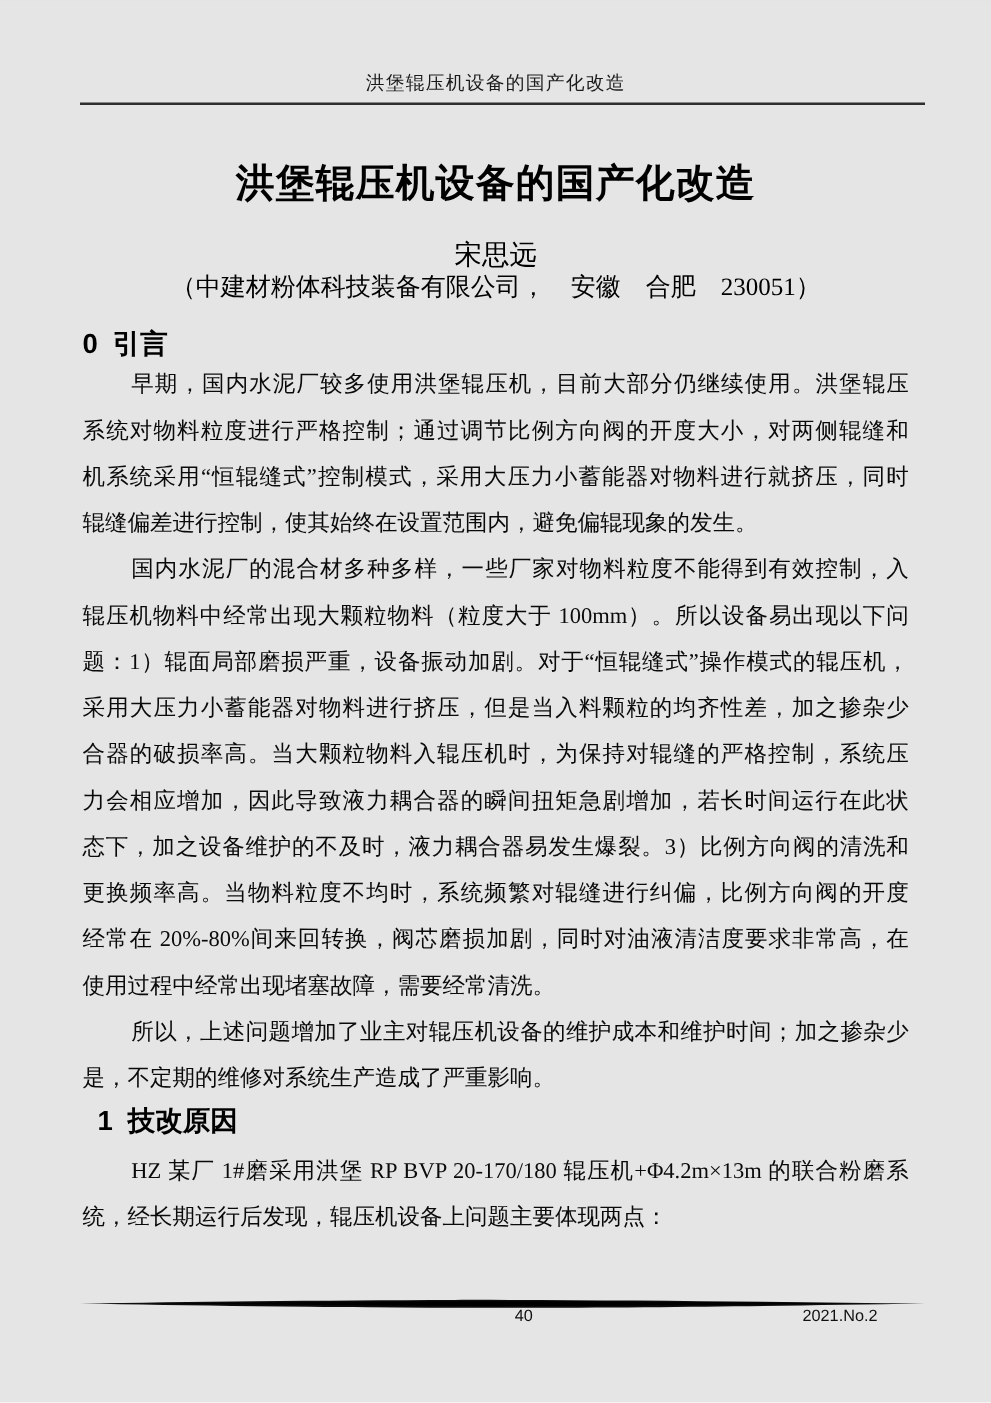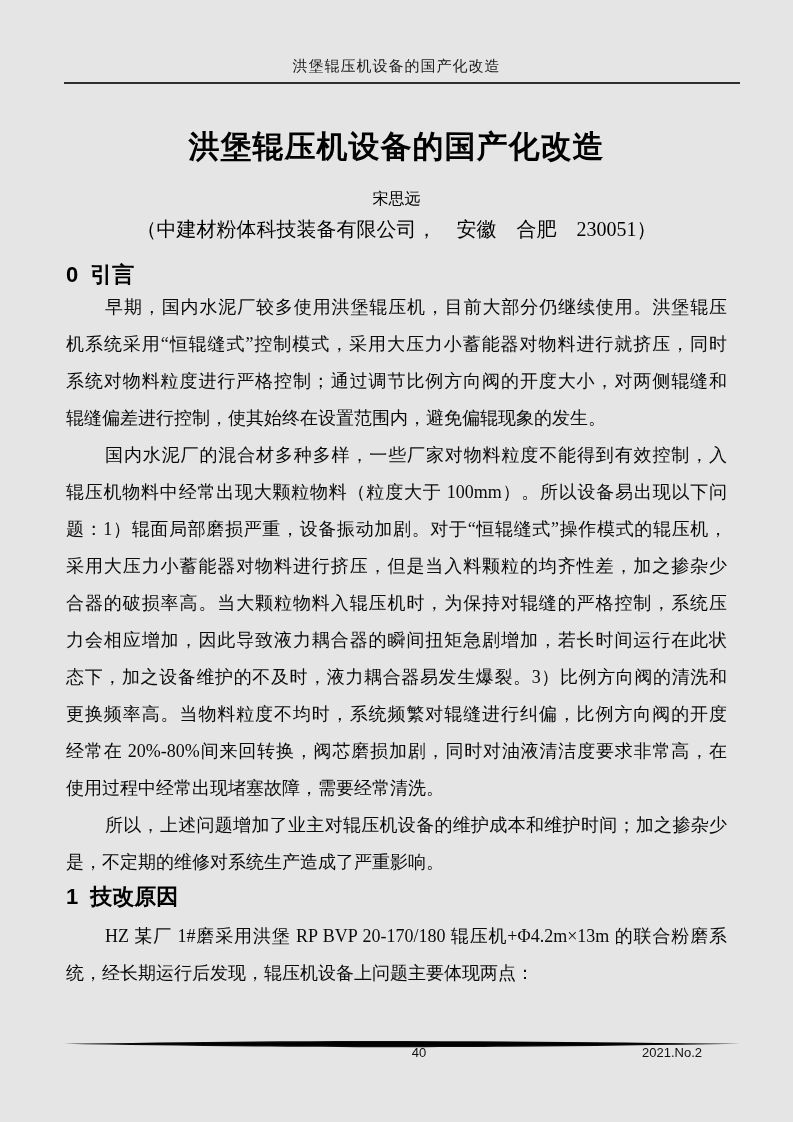--- a/index.html
+++ b/index.html
@@ -25,35 +25,35 @@
     border-top: 2px solid #2e2e2e;
   }
   .title {
     position: absolute; top: 126px; left: 0; width: 100%;
     text-align: center; font-size: 31px; font-weight: bold;
     font-family: "Liberation Sans", "DejaVu Sans", sans-serif;
     letter-spacing: 1px; color: #000;
   }
   .author {
     position: absolute; top: 189px; left: 0; width: 100%;
-    text-align: center; font-size: 16px; color: #000;
+    text-align: center; font-size: 22px; color: #000;
   }
   .affiliation {
     position: absolute; top: 216px; left: 0; width: 100%;
     text-align: center; font-size: 20px; color: #000; white-space: pre;
   }
   .flow {
     position: absolute; top: 260px; left: 66px; width: 661px;
   }
   .sec-head {
     font-family: "Liberation Sans", "DejaVu Sans", sans-serif;
     font-weight: bold; font-size: 22px; color: #000;
   }
   .sec-head.first { height: 29px; line-height: 29px; }
-  .sec-head.inflow { height: 37px; line-height: 31px; }
+  .sec-head.inflow { height: 37px; line-height: 31px; margin-left: 12px; }
   .sec-head .num { display: inline-block; margin-right: 12px; }
   .bl {
     height: 37px; line-height: 37px; font-size: 18px; color: #0a0a0a;
   }
   .j { text-align: justify; text-align-last: justify; }
   .ind { text-indent: 39px; }
   .footer-bar {
     position: absolute; top: 1035px; left: 64px; width: 676px; height: 10px;
   }
   .footer-row {
@@ -76,22 +76,22 @@
   <div class="title">洪堡辊压机设备的国产化改造</div>
   <div class="author">宋思远</div>
   <div class="affiliation">（中建材粉体科技装备有限公司，　安徽　合肥　230051）</div>
 
   <div class="flow">
     <div class="sec-head first">
       <span class="num">0</span><span>引言</span>
     </div>
 
     <div class="bl j ind">早期，国内水泥厂较多使用洪堡辊压机，目前大部分仍继续使用。洪堡辊压</div>
+    <div class="bl j">系统对物料粒度进行严格控制；通过调节比例方向阀的开度大小，对两侧辊缝和</div>
     <div class="bl j">机系统采用“恒辊缝式”控制模式，采用大压力小蓄能器对物料进行就挤压，同时</div>
-    <div class="bl j">系统对物料粒度进行严格控制；通过调节比例方向阀的开度大小，对两侧辊缝和</div>
     <div class="bl">辊缝偏差进行控制，使其始终在设置范围内，避免偏辊现象的发生。</div>
     <div class="bl j ind">国内水泥厂的混合材多种多样，一些厂家对物料粒度不能得到有效控制，入</div>
     <div class="bl j">辊压机物料中经常出现大颗粒物料（粒度大于 100mm）。所以设备易出现以下问</div>
     <div class="bl j">题：1）辊面局部磨损严重，设备振动加剧。对于“恒辊缝式”操作模式的辊压机，</div>
     <div class="bl j">采用大压力小蓄能器对物料进行挤压，但是当入料颗粒的均齐性差，加之掺杂少</div>
     <div class="bl j">合器的破损率高。当大颗粒物料入辊压机时，为保持对辊缝的严格控制，系统压</div>
     <div class="bl j">力会相应增加，因此导致液力耦合器的瞬间扭矩急剧增加，若长时间运行在此状</div>
     <div class="bl j">态下，加之设备维护的不及时，液力耦合器易发生爆裂。3）比例方向阀的清洗和</div>
     <div class="bl j">更换频率高。当物料粒度不均时，系统频繁对辊缝进行纠偏，比例方向阀的开度</div>
     <div class="bl j">经常在 20%-80%间来回转换，阀芯磨损加剧，同时对油液清洁度要求非常高，在</div>

